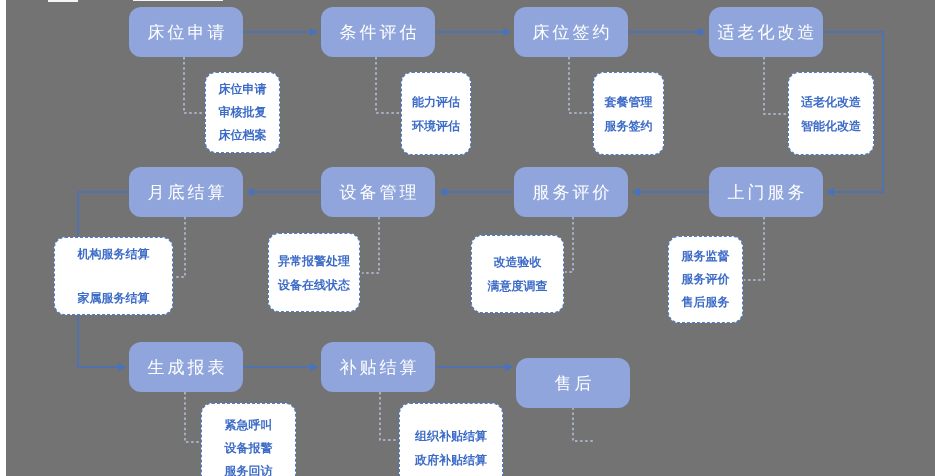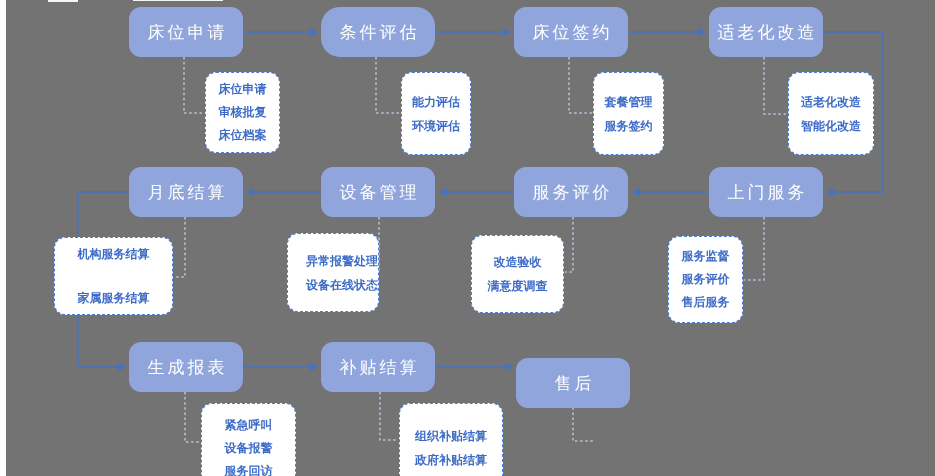--- a/index.html
+++ b/index.html
@@ -76,21 +76,21 @@
     <path class="connector" d="M567,217 V272 H559"></path>
     <path class="connector" d="M758,217 V280 H738"></path>
     <path class="connector" d="M179,392 V442 H194"></path>
     <path class="connector" d="M374,392 V440 H392"></path>
     <path class="connector" d="M567,392 V441 H587"></path>
   </svg>
 
   <div class="node" style="left:123px;top:7px;">
       <span>床位申请</span>
     </div>
-  <div class="node" style="left:315px;top:7px;border-radius:19px;">
+  <div class="node" style="left:315px;top:7px;">
       <span>条件评估</span>
     </div>
   <div class="node" style="left:508px;top:7px;">
       <span>床位签约</span>
     </div>
   <div class="node" style="left:703px;top:7px;">
       <span>适老化改造</span>
     </div>
 
   <div class="node" style="left:123px;top:167px;">
@@ -131,21 +131,21 @@
   </div>
   <div class="sub two" style="left:782px;top:72px;width:86px;height:83px;">
     <span>适老化改造</span>
     <span>智能化改造</span>
   </div>
 
   <div class="sub two" style="left:48px;top:237px;width:119px;height:78px;gap:20px;">
     <span>机构服务结算</span>
     <span>家属服务结算</span>
   </div>
-  <div class="sub two" style="left:281px;top:233px;width:92px;height:79px;align-items:flex-end;">
+  <div class="sub two" style="left:262px;top:233px;width:92px;height:79px;">
     <span>异常报警处理</span>
     <span>设备在线状态</span>
   </div>
   <div class="sub two" style="left:465px;top:235px;width:93px;height:78px;font-family:Liberation Serif, serif;">
     <span>改造验收</span>
     <span>满意度调查</span>
   </div>
   <div class="sub" style="left:662px;top:236px;width:75px;height:87px;">
     <span>服务监督</span>
     <span>服务评价</span>

